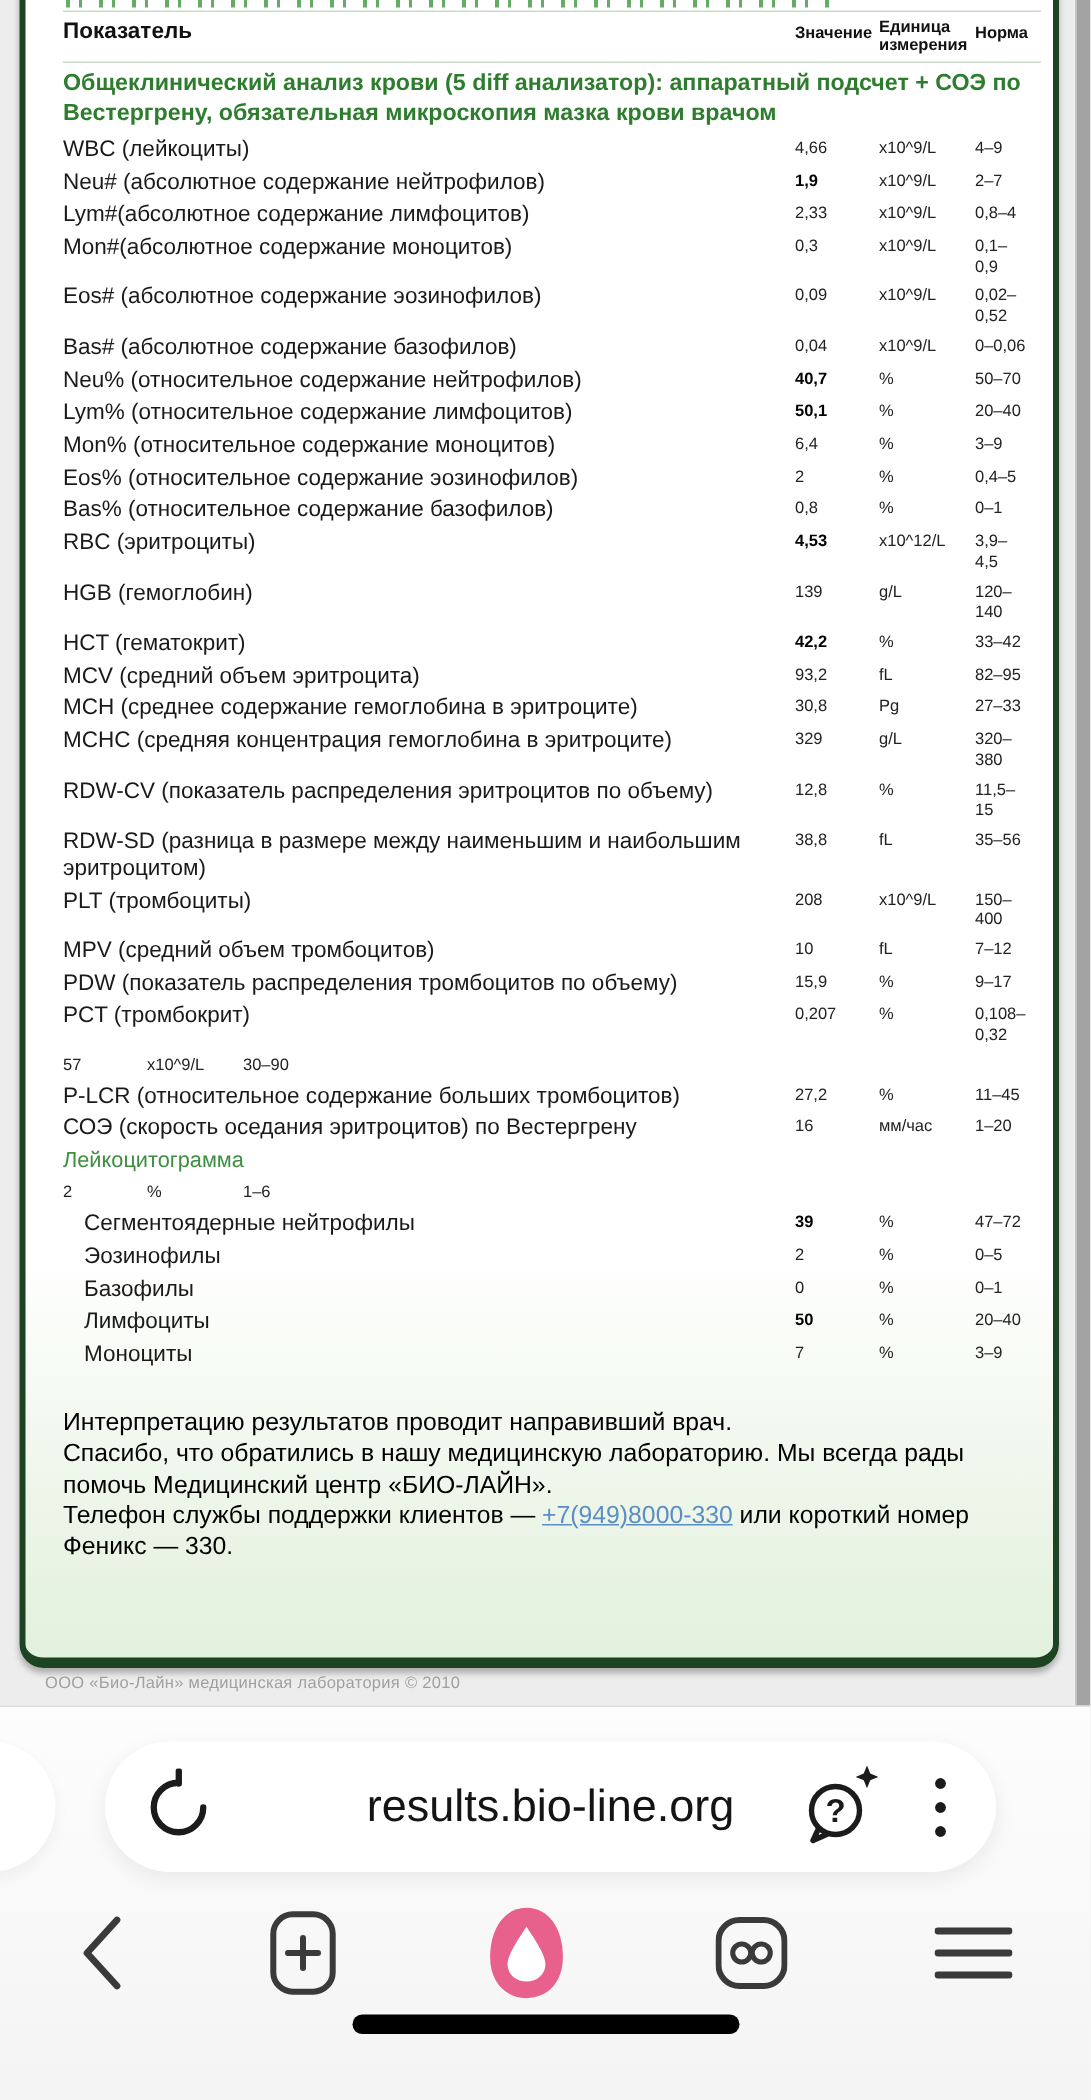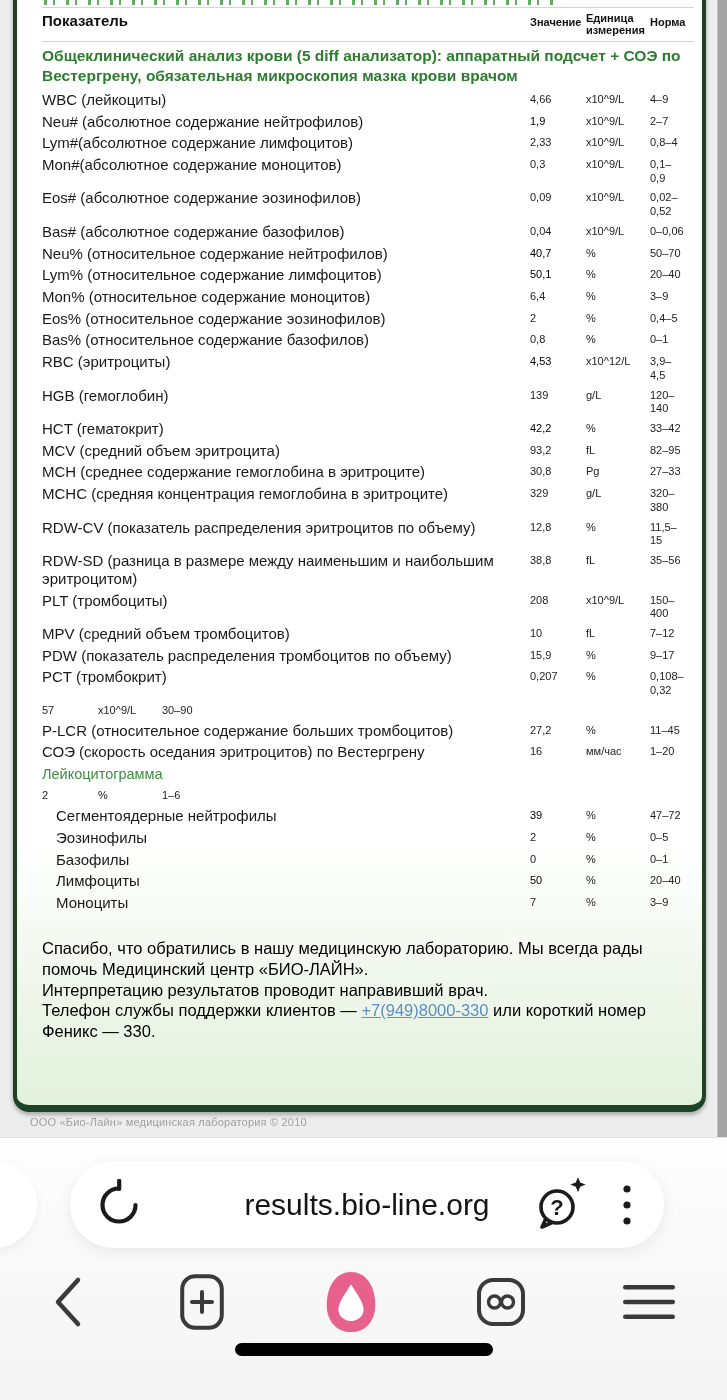--- a/index.html
+++ b/index.html
@@ -34,21 +34,21 @@
   .h-norm{width:36px;margin-right:8px;padding-top:4px;}
   .h-val{padding-top:4px;}
   .section-title{
     font-size:15.5px;font-weight:700;color:#2e7d2e;line-height:1.3;
     margin:4px 0 3px 0;
   }
   .trow{display:flex;align-items:flex-start;padding:2px 0;}
   .c-label{flex:1;font-size:15px;color:#1a1a1a;line-height:1.18;padding-right:12px;}
   .c-label.indent{padding-left:14px;}
   .c-val{width:56px;font-size:11px;color:#222;line-height:1.25;padding-top:2px;}
-  .c-val.bold{font-weight:400;color:#000;}
+  .c-val.bold{font-weight:700;color:#000;}
   .c-unit{width:64px;font-size:11px;color:#222;line-height:1.25;padding-top:2px;}
   .c-norm{width:36px;margin-right:8px;font-size:11px;color:#222;line-height:1.25;padding-top:2px;line-break:loose;}
   .subheader{font-size:14.5px;color:#3e8e41;padding:3px 0 2px 0;line-height:1.2;}
   .note{margin-top:24px;width:640px;font-size:16.5px;color:#000;line-height:1.27;}
   .note p{margin:0;}
   .note a{color:#5b8ec4;text-decoration:underline;}
   .copyright{position:absolute;left:30px;top:1116px;font-size:11px;color:#a0a0a0;letter-spacing:.2px;}
   
   .chrome{
     position:absolute;left:0;top:1137px;width:727px;height:263px;
@@ -279,22 +279,22 @@
   </div>
           <div class="trow">
     <div class="c-label indent">Моноциты</div>
     <div class="c-val">7</div>
     <div class="c-unit">%</div>
     <div class="c-norm">3–9</div>
   </div>
         </div>
 
       <div class="note">
+        <p>Интерпретацию результатов проводит направивший врач.</p>
         <p>Спасибо, что обратились в нашу медицинскую лабораторию. Мы всегда рады помочь Медицинский центр «БИО-ЛАЙН».</p>
-        <p>Интерпретацию результатов проводит направивший врач.</p>
         <p><span>Телефон службы поддержки клиентов — </span><a href="#">+7(949)8000-330</a><span> или короткий номер Феникс — 330.</span></p>
       </div>
     </div>
   </div>
 
   <div class="copyright">ООО «Био-Лайн» медицинская лаборатория © 2010</div>
   <div class="scrollbar"></div>
 </div>
 
 <div class="chrome">

